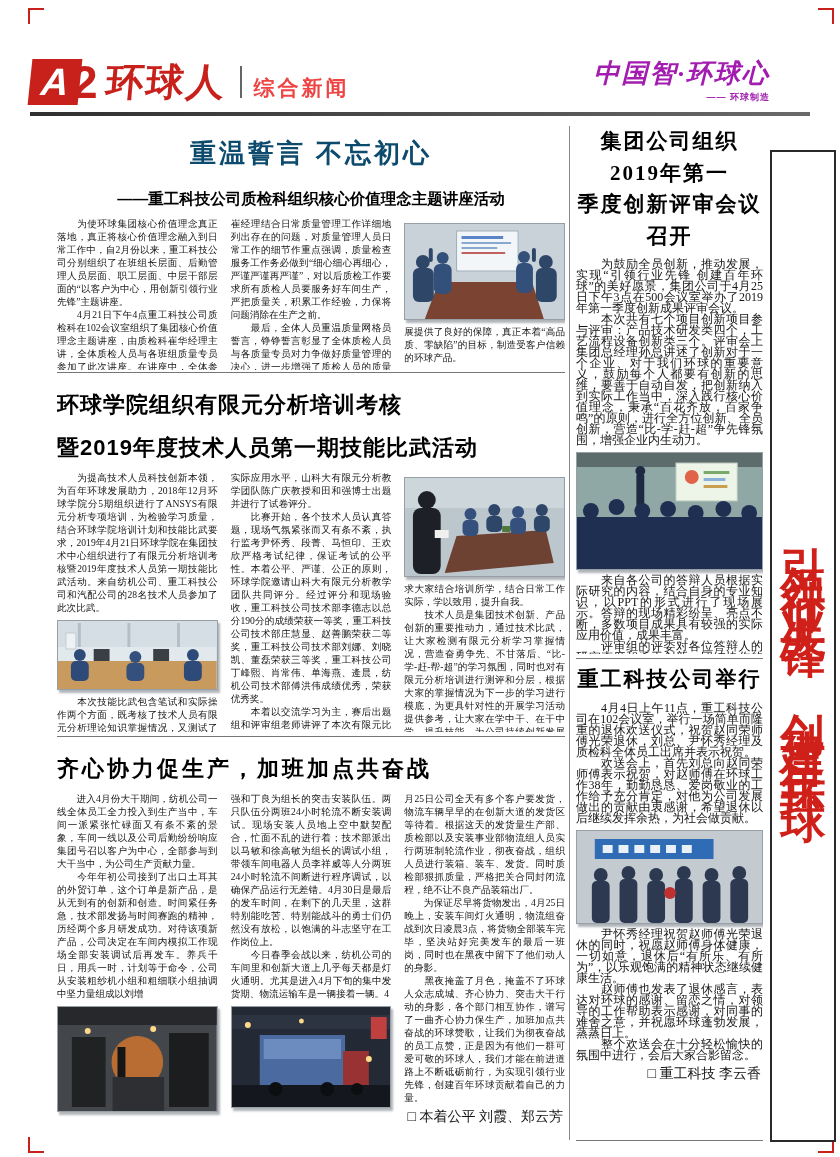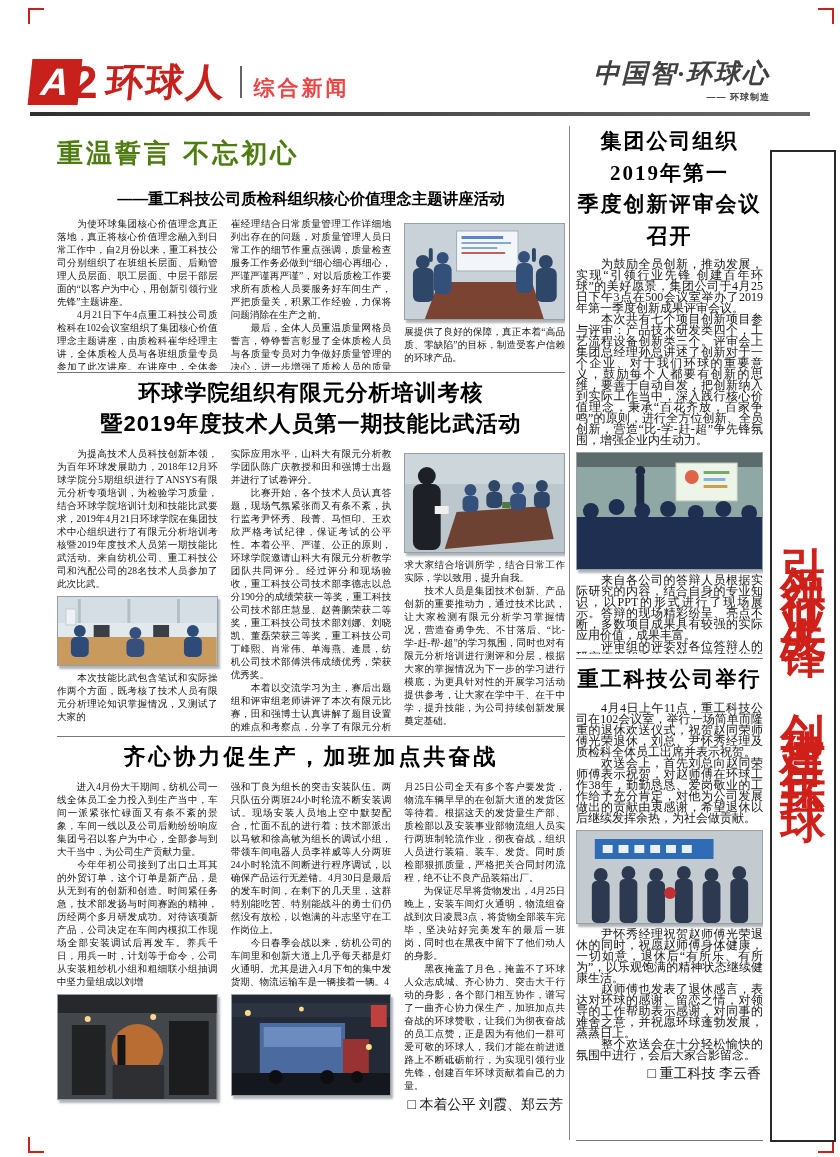--- a/index.html
+++ b/index.html
@@ -12,33 +12,33 @@
   
   .masthead{position:absolute;top:54px;left:30px;width:780px;height:56px;display:flex;align-items:center;}
   .logo{display:flex;align-items:center;}
   .logo-a{width:50px;height:46px;background:#c8211c;color:#fff;display:flex;align-items:center;justify-content:center;
           font:italic 900 38px/1 "Liberation Sans",sans-serif;transform:skewX(-6deg);}
   .logo-2{color:#c8211c;font:900 46px/1 "Liberation Sans",sans-serif;margin-left:-8px;position:relative;z-index:2;}
   .paper-name{color:#c8211c;font-weight:900;font-size:38px;margin-left:8px;transform:skewX(-5deg);
               font-family:"Liberation Serif",serif;letter-spacing:2px;}
   .mast-div{width:2px;height:32px;background:#666;margin:0 12px 0 14px;}
   .section-name{font:900 21px/1 "Liberation Sans",sans-serif;color:#ef4444;letter-spacing:3px;margin-top:10px;}
-  .slogan{margin-left:auto;text-align:right;color:#404040;margin-right:40px;}
+  .slogan{margin-left:auto;text-align:right;color:#a21caf;margin-right:40px;}
   .slogan-main{font:italic 700 26px/1.1 "Liberation Serif",serif;letter-spacing:2px;}
   .slogan-sub{font:700 9px/1.4 "Liberation Sans",sans-serif;margin-top:2px;letter-spacing:1px;}
   .mast-rule{position:absolute;top:112px;left:30px;width:780px;height:4px;
              background:linear-gradient(90deg,#2f2f2f,#6a6a6a);}
   
   .hline{position:absolute;height:1px;background:#777;}
   .vline{position:absolute;width:1px;background:#8a8a8a;}
   
   .art{position:absolute;overflow:hidden;}
-  .t-big{font:900 26px/1.2 "Liberation Sans",sans-serif;text-align:left;letter-spacing:3px;color:#4d7c0f;margin-top:12px;}
+  .t-big{font:900 26px/1.2 "Liberation Sans",sans-serif;text-align:center;letter-spacing:3px;color:#0c4a6e;margin-top:12px;}
   .t-sub{font:700 15.5px/1.5 "Liberation Sans",sans-serif;text-align:center;margin-top:13px;color:#000;}
-  .t-mid{font:900 22px/1.4 "Liberation Sans",sans-serif;text-align:center;letter-spacing:1px;color:#000;}
+  .t-mid{font:900 22px/1.4 "Liberation Sans",sans-serif;letter-spacing:1px;color:#000;margin-top:12px;}
   .t-right{font:900 21px/1.5 "Liberation Serif",serif;text-align:center;letter-spacing:2px;color:#000;}
   .cols{display:flex;gap:13px;margin-top:7px;}
   .col{flex:1;min-width:0;}
   .bt{font-size:9.6px;line-height:13px;text-align:justify;white-space:pre-line;}
   .rc .bt{font-size:12px;line-height:11px;}
   .byline{text-align:right;font-size:14px;margin-top:4px;padding-right:2px;}
   .photo{border:1px solid #98a0a6;box-shadow:2px 3px 2px rgba(110,120,130,.55);margin:6px 0 5px;
          display:block;background:#ccc;}
   .photo svg{display:block;}
   

